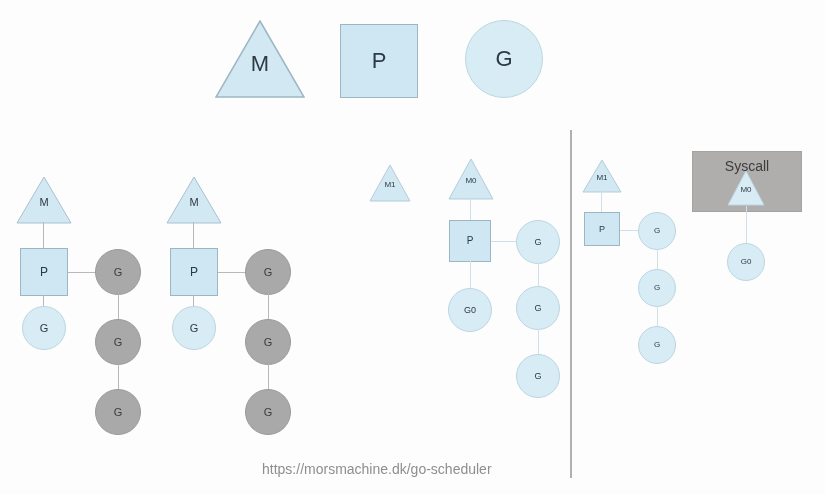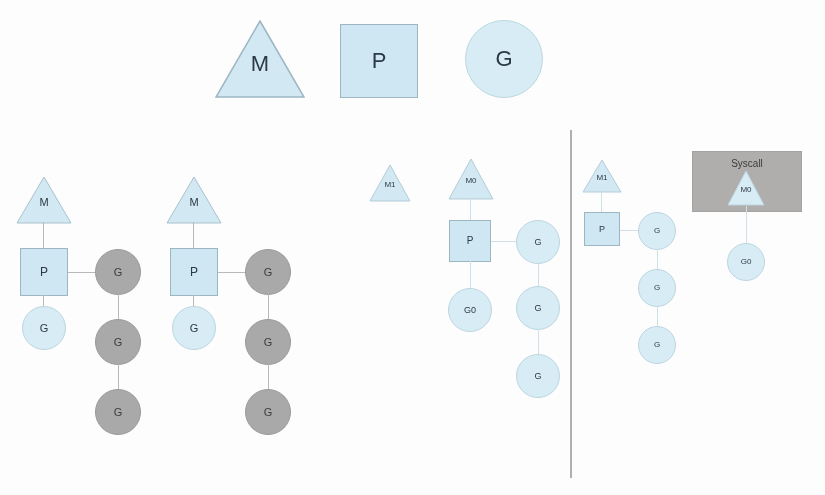--- a/index.html
+++ b/index.html
@@ -80,21 +80,21 @@
     background: #b0adad;
     border: 1px solid #a5a2a2;
     box-sizing: border-box;
   }
   .syscall-label {
     position: absolute;
     width: 100%;
     text-align: center;
     top: 6px;
     left: 0;
-    font-size: 10px;
+    font-size: 14px;
     color: #3c3c3c;
     font-family: "Liberation Sans", sans-serif;
   }
   
   .caption {
     position: absolute;
     color: #8e8e8e;
     font-size: 14px;
     font-family: "Liberation Sans", sans-serif;
     white-space: nowrap;
@@ -256,14 +256,15 @@
       <polygon points="19,1 37,35 1,35" fill="#d8ecf5" stroke="#bcd6e1" stroke-width="1"></polygon>
     </svg>
     <span class="tri-label">M0</span>
   </div>
 
   <div class="line v blue" style="left:746px; top:206px; height:42px;"></div>
   <div class="node ci" style="left:727px; top:243px; width:38px; height:38px; font-size:8px;">
     <span>G0</span>
   </div>
 
+  <div class="caption" style="left:262px; top:461px;">https://morsmachine.dk/go-scheduler</div>
 
 </div>
 
 </body></html>

